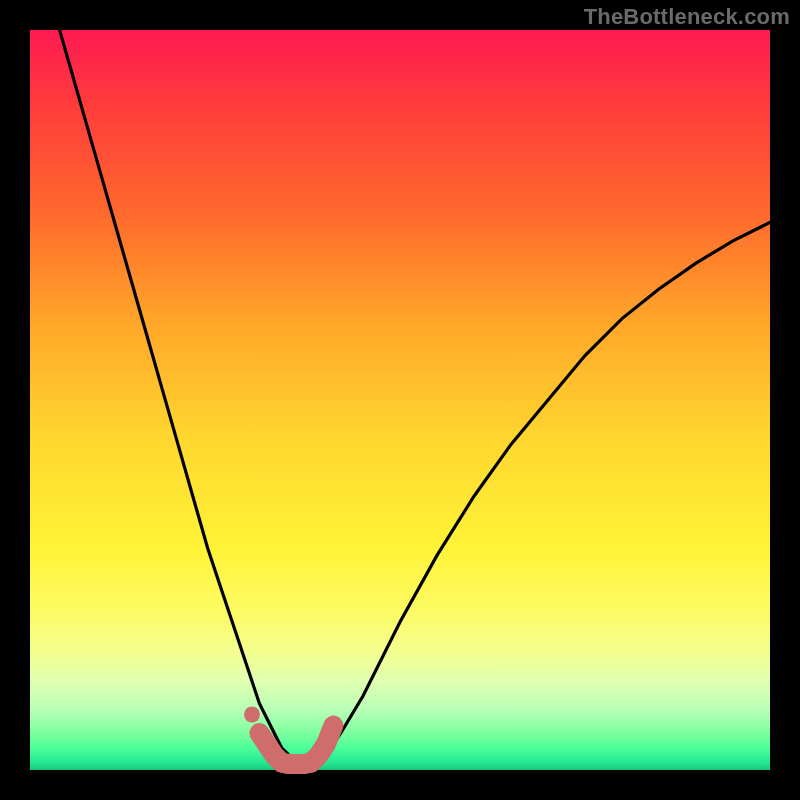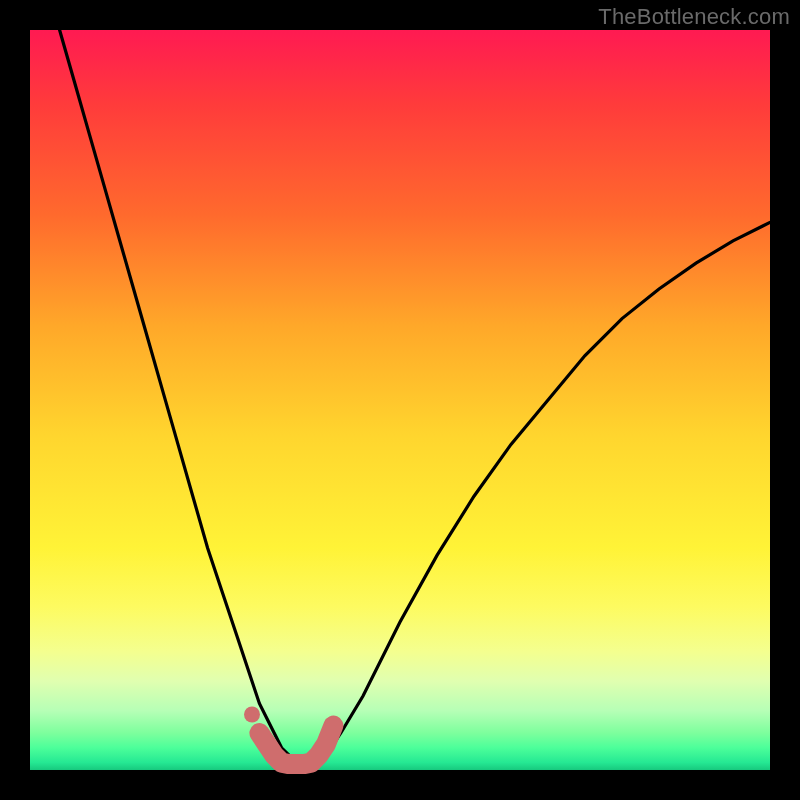--- a/index.html
+++ b/index.html
@@ -44,21 +44,21 @@
       #17c97e 100%
     );
   }
   .watermark {
     position: absolute;
     top: 4px;
     right: 10px;
     color: #6a6a6a;
     font-size: 22px;
     letter-spacing: 0.2px;
-    font-weight: 400;
+    font-weight: 700;
     user-select: none;
   }
   svg.curve {
     position: absolute;
     left: 0;
     top: 0;
     width: 740px;
     height: 740px;
     overflow: visible;
   }

